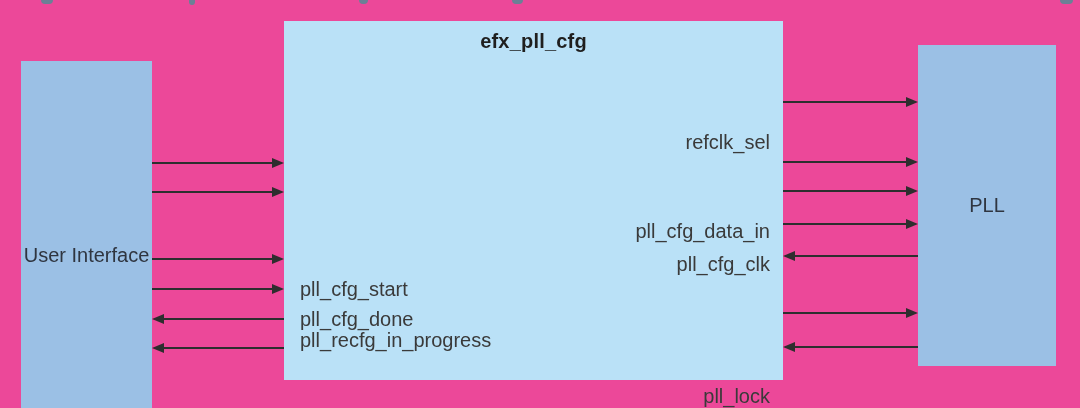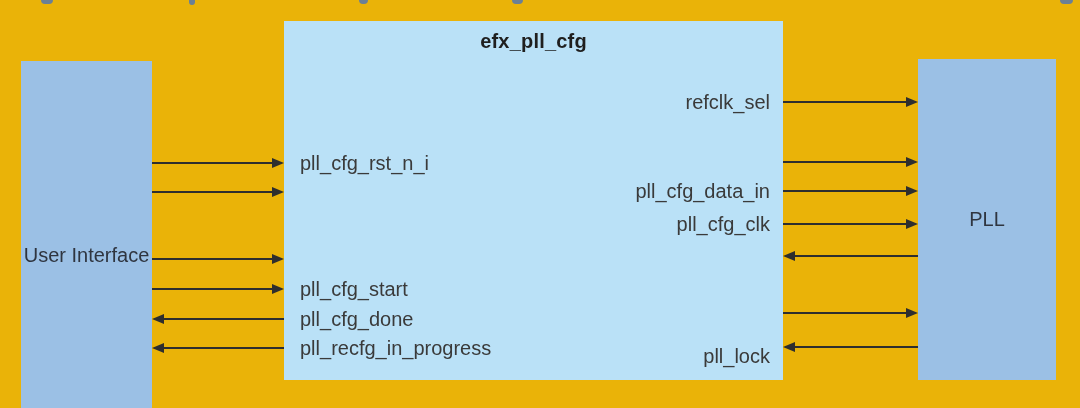--- a/index.html
+++ b/index.html
@@ -1,20 +1,20 @@
 <!DOCTYPE html>
 <html style="--center_fill: #BAE1F7; --side_fill: #9BC0E5; --arrow: #2e2e2e;"><head>
 <meta charset="utf-8">
 <style>
   html, body { margin: 0; padding: 0; background: #ffffff; }
   .canvas {
     position: relative;
     width: 1080px;
     height: 408px;
-    background: #eab308;
+    background: #ec4899;
     overflow: hidden;
     font-family: "Liberation Sans", sans-serif;
     color: #333333;
   }
 
   
   .remnant {
     position: absolute;
     top: 0;
     height: 4px;
@@ -28,39 +28,39 @@
     left: 284px; top: 21px; width: 499px; height: 359px;
     background: var(--center_fill, #BAE1F7);
   }
   .side-block {
     background: var(--side_fill, #9BC0E5);
     display: flex; align-items: center; justify-content: center;
     text-align: center;
     font-size: 20px; line-height: 25px; color: #2f3540;
   }
   .left-block  { left: 21px;  top: 61px; width: 131px; height: 388px; }
-  .right-block { left: 918px; top: 59px; width: 138px; height: 321px; }
+  .right-block { left: 918px; top: 45px; width: 138px; height: 321px; }
 
   .center-title {
     position: absolute;
     left: 284px; top: 30px; width: 499px;
     text-align: center;
     font-size: 20px; font-weight: bold; color: #1f1f1f;
     letter-spacing: 0.2px;
   }
 
   
   .port-label {
     position: absolute;
     font-size: 20px; color: #3a3a3a;
     height: 24px; line-height: 24px;
     white-space: nowrap;
   }
   .port-label.lft { left: 300px; }
-  .port-label.rgt { right: 310px; text-align: left; }
+  .port-label.rgt { right: 310px; text-align: left; margin-top: 40px; }
 
   
   .arrow {
     position: absolute;
     height: 10px;
     display: flex; align-items: center;
   }
   .arrow.zone-left  { left: 152px; width: 132px; }
   .arrow.zone-right { left: 783px; width: 135px; }
   .arrow .shaft { flex: 1; height: 1.6px; background: var(--arrow, #2e2e2e); }
@@ -146,23 +146,22 @@
     </div>
   <div class="arrow zone-right" style="top:308px">
       <div class="shaft"></div>
       <div class="head-right"></div>
     </div>
   <div class="arrow zone-right" style="top:342px">
       <div class="head-left"></div>
       <div class="shaft"></div>
     </div>
 
-  <div class="port-label lft" style="top:151px">pll_cfg_rst_n_i</div>
   <div class="port-label lft" style="top:307px">pll_cfg_done</div>
   <div class="port-label lft" style="top:277px">pll_cfg_start</div>
-  <div class="port-label lft" style="top:336px">pll_recfg_in_progress</div>
+  <div class="port-label lft" style="top:328px">pll_recfg_in_progress</div>
 
   <div class="port-label rgt" style="top:90px">refclk_sel</div>
   <div class="port-label rgt" style="top:212px">pll_cfg_clk</div>
   <div class="port-label rgt" style="top:179px">pll_cfg_data_in</div>
   <div class="port-label rgt" style="top:344px">pll_lock</div>
 
 </div>
 
 </body></html>

